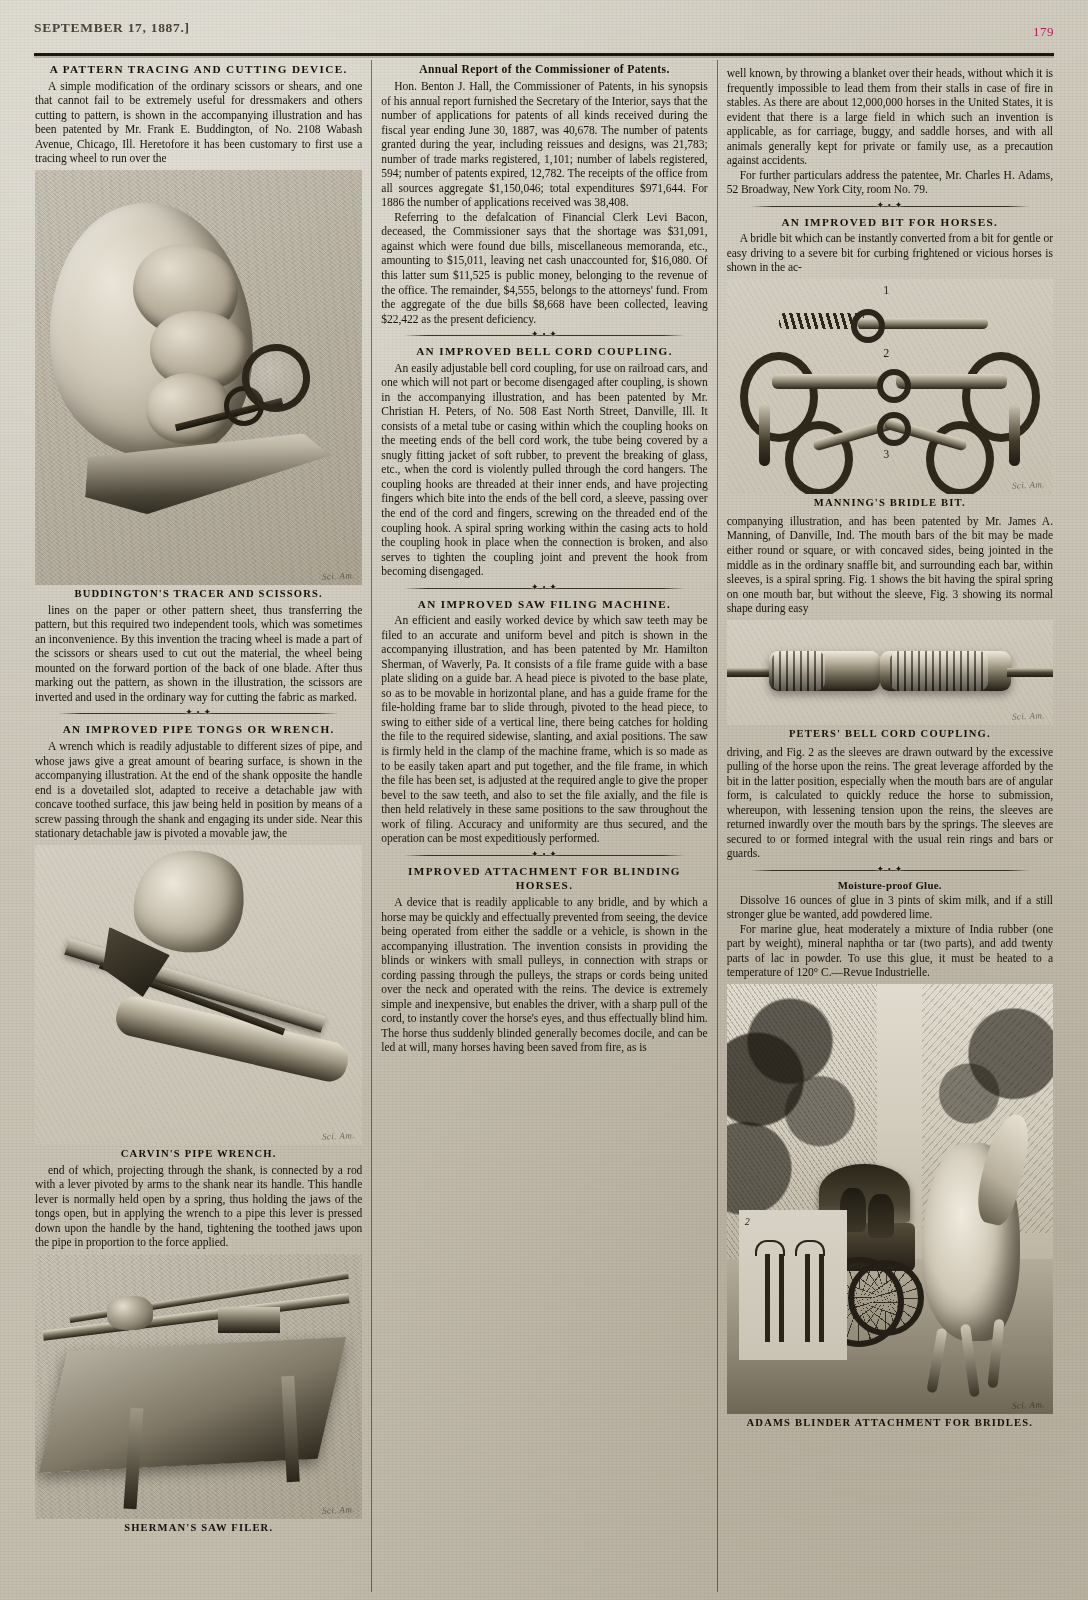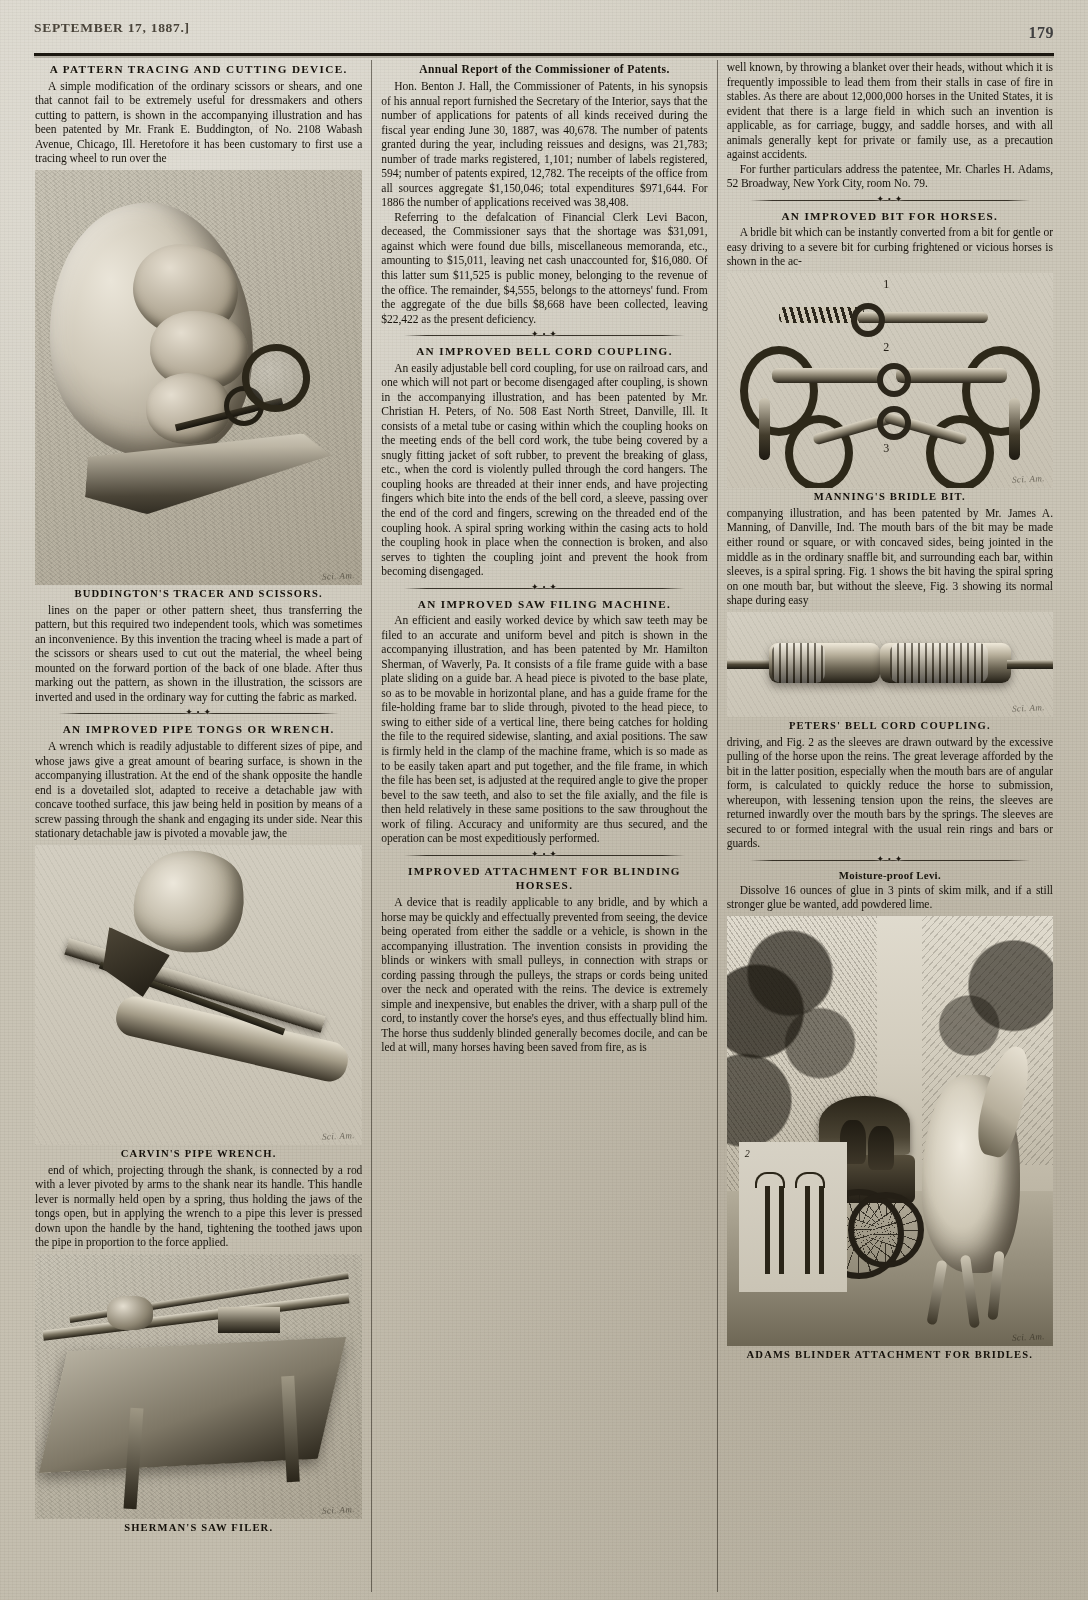--- a/index.html
+++ b/index.html
@@ -39,21 +39,21 @@
   .mh-title{
     position:absolute;left:0;right:0;top:-4px;text-align:center;
     font-family:"DejaVu Serif", serif;
     font-size:31px;font-weight:bold;letter-spacing:.5px;
     color:#191309;
     font-style:italic;
     text-shadow:0 0 1px rgba(20,16,10,.55),.6px .4px 0 rgba(40,32,20,.35);
   }
   .mh-page{
     position:absolute;right:0;top:10px;
-    font-size:16px;font-weight:bold;color:#404040;letter-spacing:.5px;
+    font-size:13px;font-weight:normal;color:#be185d;letter-spacing:.5px;
   }
   .mh-rule{
     position:absolute;left:34px;right:34px;top:53px;height:3px;
     background:linear-gradient(#1b1710,#1b1710);
     box-shadow:0 2px 0 rgba(60,50,34,.25);
   }
 
   
   .cols{
     position:absolute;left:26px;right:26px;top:60px;bottom:8px;
@@ -87,21 +87,21 @@
     margin:0;
     font-size:11.55px;
     line-height:1.258;
     text-align:justify;
     text-indent:13px;
     letter-spacing:-.05px;
     color:#17130c;
     hyphens:auto;
     -webkit-hyphens:auto;
   }
-  p.noind{text-indent:0;}
+  p.noind{text-indent:0;margin-top:6px;}
   .cap{
     text-align:center;font-weight:bold;
     font-size:10.6px;letter-spacing:1.15px;
     margin:3px 0 4px;color:#14100a;
     text-transform:uppercase;
   }
   .orn{
     display:block;margin:5px auto 4px;height:9px;width:86%;
     position:relative;
   }
@@ -510,22 +510,23 @@
           <div class="cord" style="right:0;width:14%"></div>
           <div class="sig">Sci. Am.</div>
         </div>
         <div class="cap">PETERS' BELL CORD COUPLING.</div>
       </div>
 
       <p class="noind">driving, and Fig. 2 as the sleeves are drawn outward by the excessive pulling of the horse upon the reins. The great leverage afforded by the bit in the latter position, especially when the mouth bars are of angular form, is calculated to quickly reduce the horse to submission, whereupon, with lessening tension upon the reins, the sleeves are returned inwardly over the mouth bars by the springs. The sleeves are secured to or formed integral with the usual rein rings and bars or guards.</p>
 
       <span class="orn"></span>
 
-      <div class="subhead">Moisture-proof Levi.</div>
+      <div class="subhead">Moisture-proof Glue.</div>
       <p>Dissolve 16 ounces of glue in 3 pints of skim milk, and if a still stronger glue be wanted, add powdered lime.</p>
+      <p>For marine glue, heat moderately a mixture of India rubber (one part by weight), mineral naphtha or tar (two parts), and add twenty parts of lac in powder. To use this glue, it must be heated to a temperature of 120° C.—Revue Industrielle.</p>
 
       <div class="fig">
         <div class="engrave f-scene">
           <div class="sky"></div>
           <div class="trees"></div>
           <div class="trees2"></div>
           <div class="road"></div>
 
           <div class="horse"></div>
           <div class="hneck"></div>

